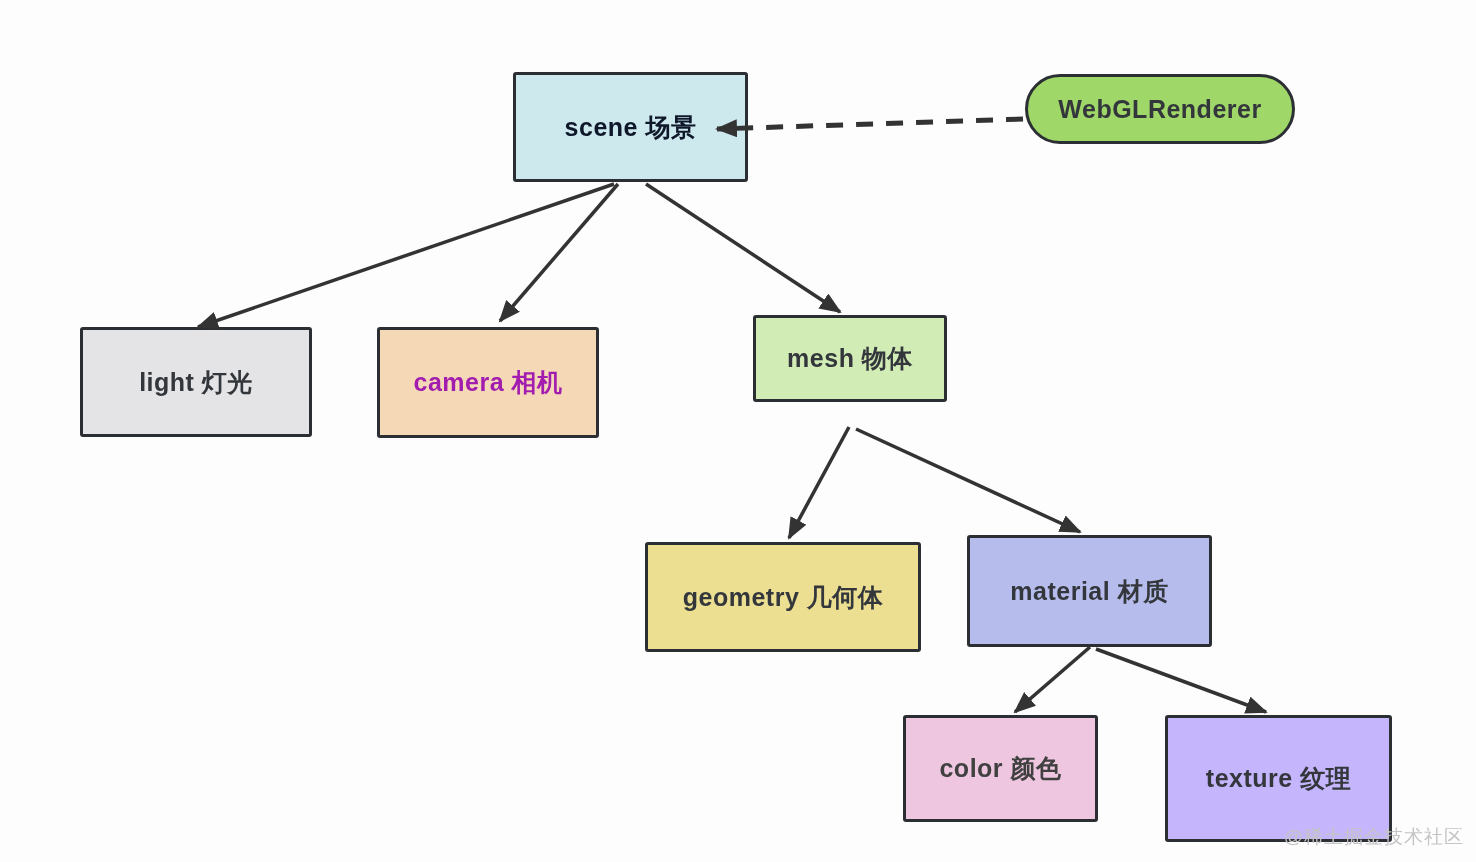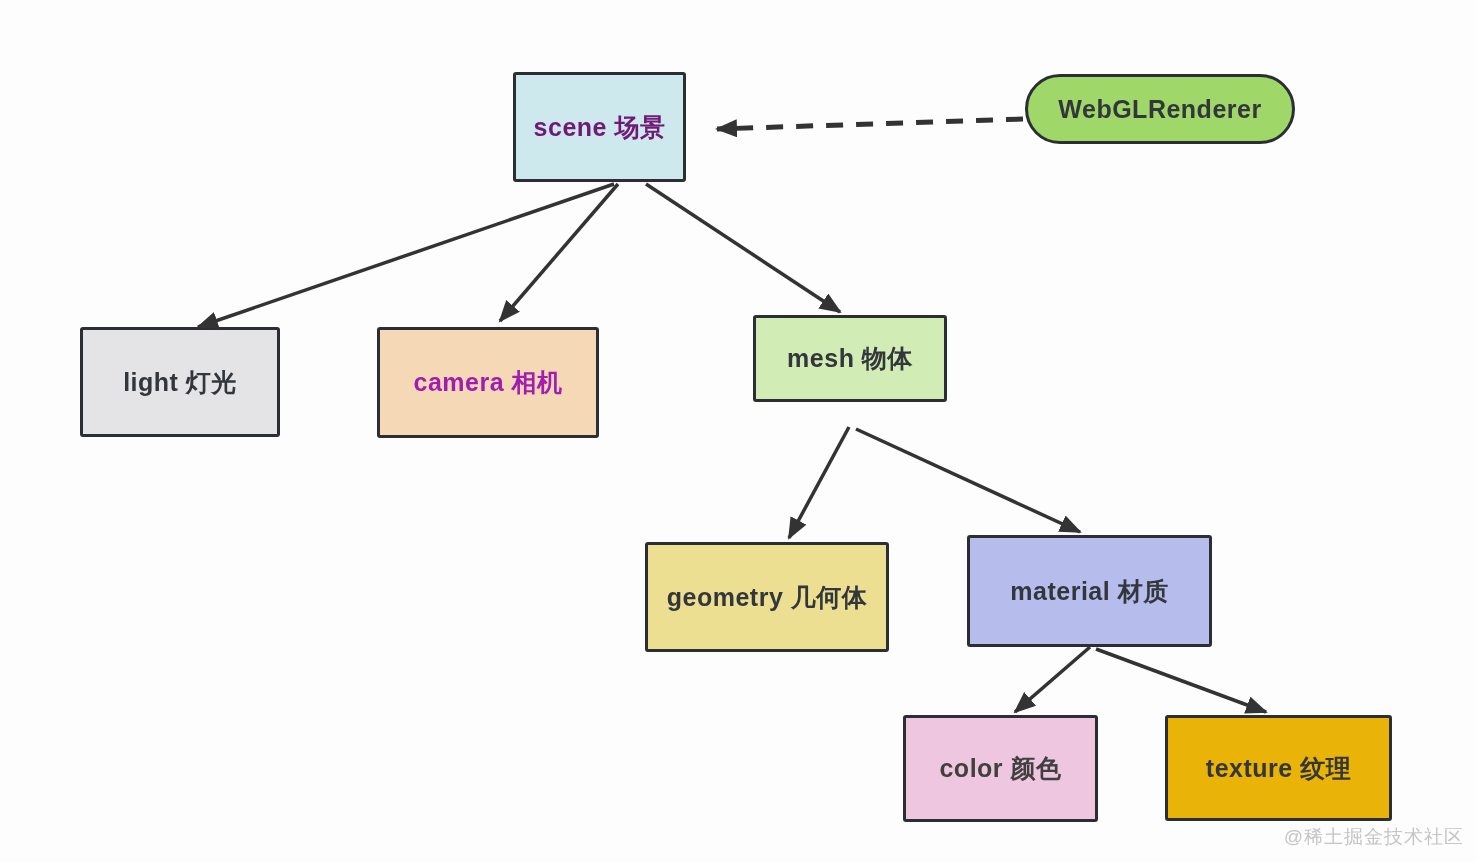--- a/index.html
+++ b/index.html
@@ -38,45 +38,45 @@
     color: #c5c5c5;
     font-size: 19px;
     letter-spacing: 1px;
   }
 </style>
 </head>
 <body>
 
 <div class="canvas">
   <div id="nodes-layer">
-      <div class="node" style="left: 513px; top: 72px; width: 173px; height: 110px; background: rgb(205, 233, 238); border-color: rgb(43, 47, 51); color: #701a75;">
+      <div class="node" style="left: 513px; top: 72px; width: 235px; height: 110px; background: rgb(205, 233, 238); border-color: rgb(43, 47, 51); color: #0f172a;">
         <span>scene 场景</span>
       </div>
       <div class="node pill" style="left: 1025px; top: 74px; width: 270px; height: 70px; background: rgb(159, 215, 104); border-color: rgb(43, 47, 51); color: rgb(51, 55, 60);">
         <span>WebGLRenderer</span>
       </div>
-      <div class="node" style="left: 80px; top: 327px; width: 200px; height: 110px; background: rgb(228, 228, 230); border-color: rgb(43, 47, 51); color: rgb(51, 55, 60);">
+      <div class="node" style="left: 80px; top: 327px; width: 232px; height: 110px; background: rgb(228, 228, 230); border-color: rgb(43, 47, 51); color: rgb(51, 55, 60);">
         <span>light 灯光</span>
       </div>
       <div class="node" style="left: 377px; top: 327px; width: 222px; height: 111px; background: rgb(245, 217, 183); border-color: rgb(43, 47, 51); color: #a21caf;">
         <span>camera 相机</span>
       </div>
       <div class="node" style="left: 753px; top: 315px; width: 194px; height: 87px; background: rgb(210, 236, 182); border-color: rgb(43, 47, 51); color: rgb(51, 55, 60);">
         <span>mesh 物体</span>
       </div>
-      <div class="node" style="left: 645px; top: 542px; width: 244px; height: 110px; background: rgb(236, 223, 146); border-color: rgb(43, 47, 51); color: rgb(51, 55, 60);">
+      <div class="node" style="left: 645px; top: 542px; width: 276px; height: 110px; background: rgb(236, 223, 146); border-color: rgb(43, 47, 51); color: rgb(51, 55, 60);">
         <span>geometry 几何体</span>
       </div>
       <div class="node" style="left: 967px; top: 535px; width: 245px; height: 112px; background: rgb(182, 188, 236); border-color: rgb(43, 47, 51); color: rgb(51, 55, 60);">
         <span>material 材质</span>
       </div>
       <div class="node" style="left: 903px; top: 715px; width: 195px; height: 107px; background: rgb(238, 198, 224); border-color: rgb(43, 47, 51); color: #404040;">
         <span>color 颜色</span>
       </div>
-      <div class="node" style="left: 1165px; top: 715px; width: 227px; height: 106px; background: #eab308; border-color: rgb(43, 47, 51); color: rgb(51, 55, 60);">
+      <div class="node" style="left: 1165px; top: 715px; width: 227px; height: 127px; background: #c4b5fd; border-color: rgb(43, 47, 51); color: rgb(51, 55, 60);">
         <span>texture 纹理</span>
       </div>
     </div>
   <svg class="edges" id="edges-layer" width="1476" height="862" viewBox="0 0 1476 862">
     <defs>
       <marker id="arrowhead" markerUnits="userSpaceOnUse" markerWidth="24" markerHeight="20" refX="20" refY="9" orient="auto">
         <path d="M0,0 L22,9 L0,18 Z" fill="#333333"></path>
       </marker>
     </defs>
   <line x1="614" y1="184" x2="198" y2="327" stroke="#333333" stroke-width="3.5" marker-end="url(#arrowhead)"></line>

